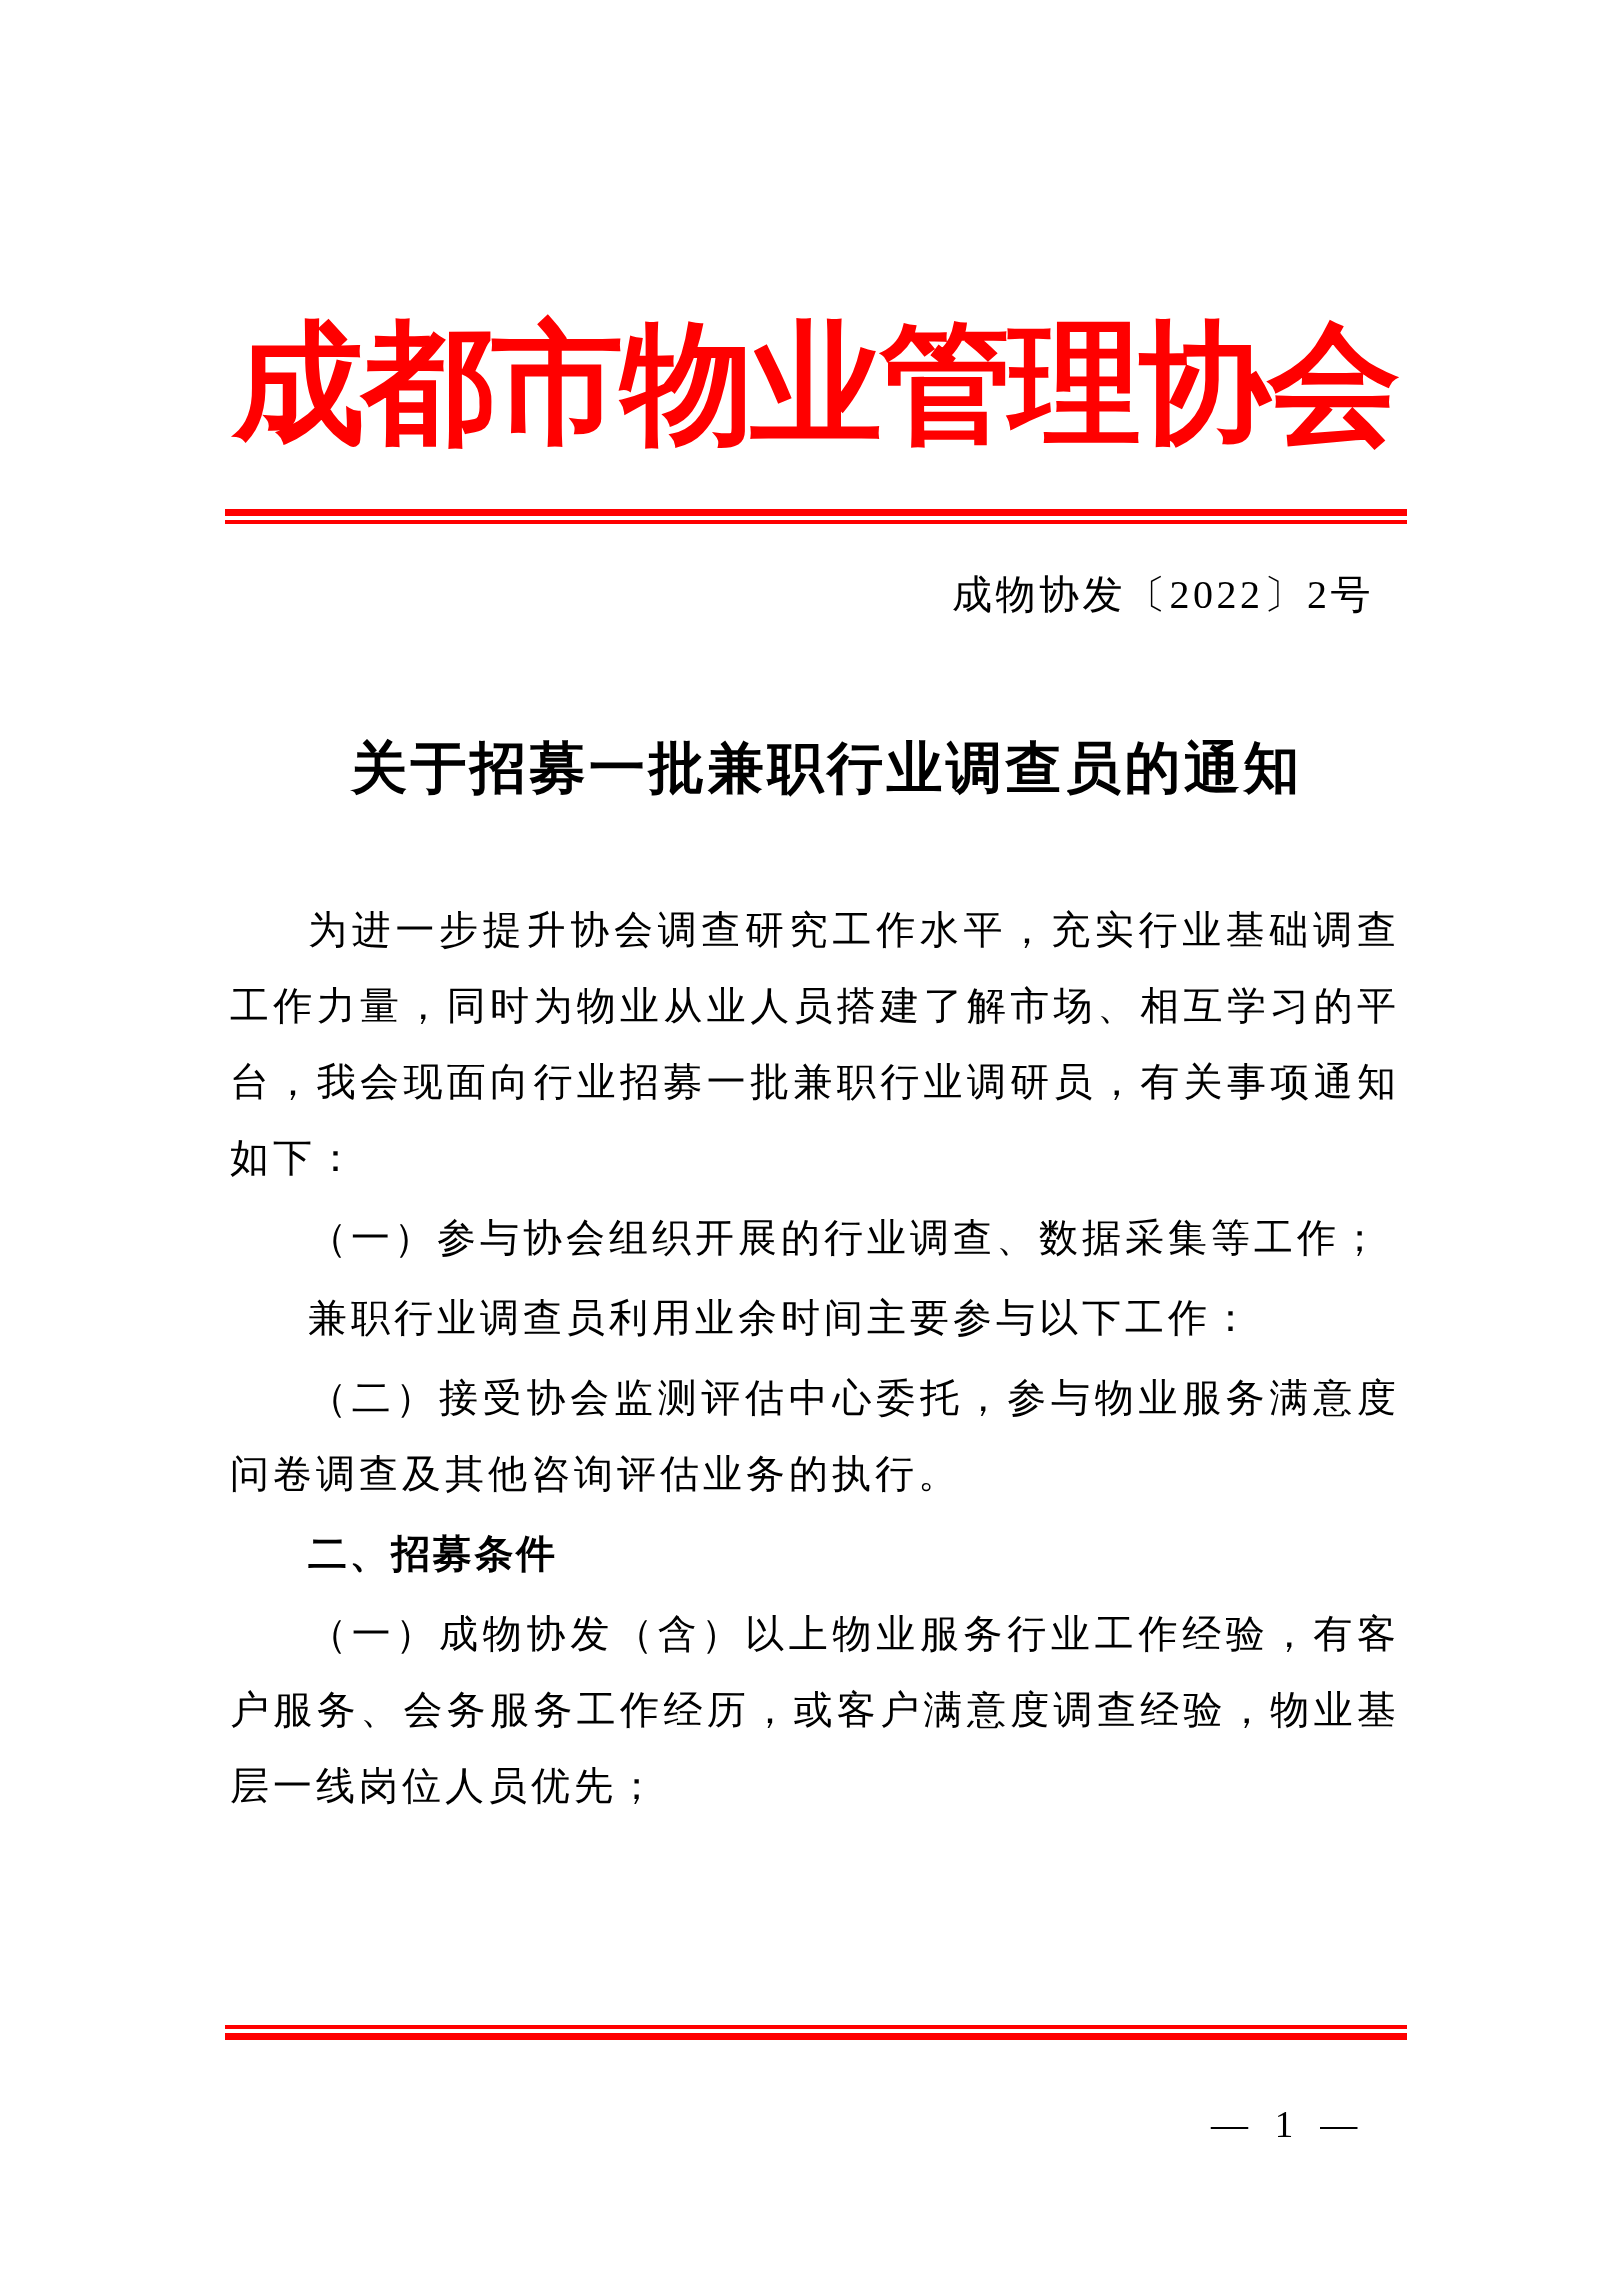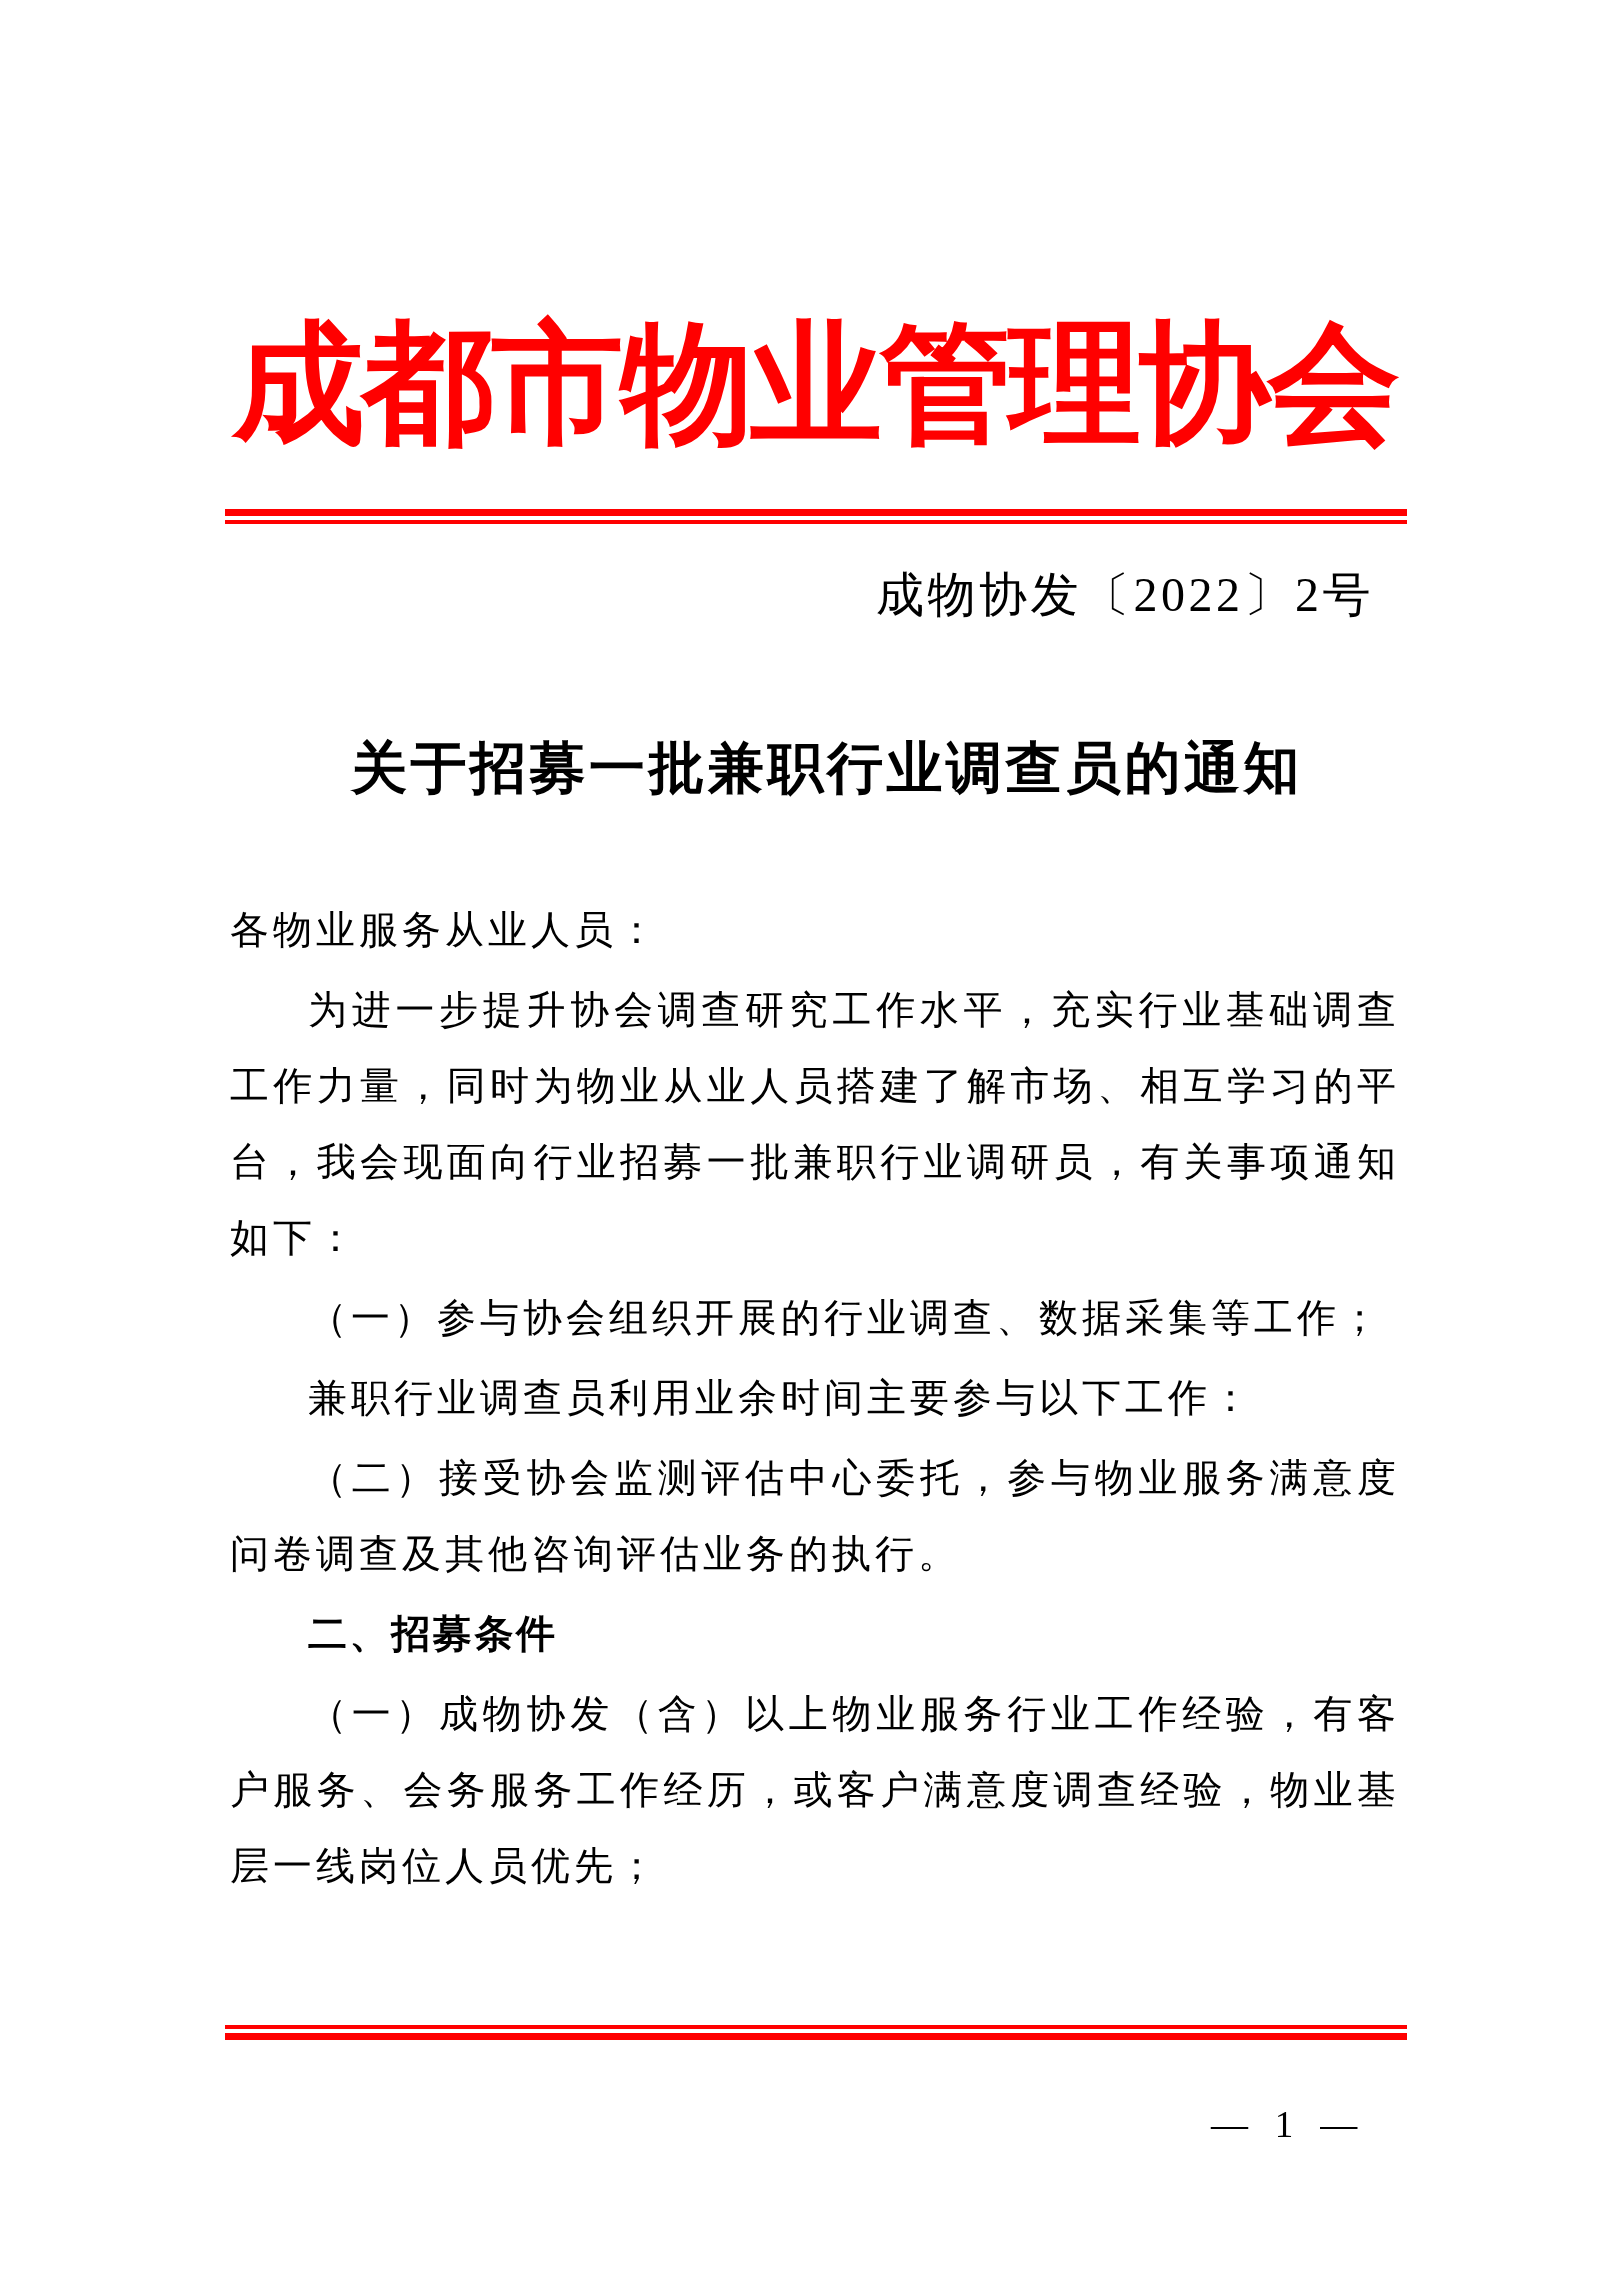--- a/index.html
+++ b/index.html
@@ -41,21 +41,21 @@
   .rule-bottom { top: 2019px; }
   .rule-bottom .bar.thin { height: 3.5px; }
   .rule-bottom .gap { height: 3.5px; }
   .rule-bottom .bar.thick { height: 7px; }
 
   
   .doc-number {
     position: absolute;
     top: 564px;
     right: 250px;
-    font-size: 48px;
+    font-size: 40px;
     letter-spacing: 3.5px;
     color: var(--ink);
     line-height: 49px;
     white-space: nowrap;
   }
 
   
   .doc-title {
     position: absolute;
     top: 725px;
@@ -116,21 +116,20 @@
     <div class="bar thick"></div>
     <div class="gap"></div>
     <div class="bar thin"></div>
   </div>
 
   <div class="doc-number">成物协发〔2022〕2号</div>
 
   <h2 class="doc-title">关于招募一批兼职行业调查员的通知</h2>
 
   <main class="body-text" id="body-blocks">
-      <p class="salutation">各物业服务从业人员：</p>
       <p class="para">为进一步提升协会调查研究工作水平，充实行业基础调查工作力量，同时为物业从业人员搭建了解市场、相互学习的平台，我会现面向行业招募一批兼职行业调研员，有关事项通知如下：</p>
       <p class="para">（一）参与协会组织开展的行业调查、数据采集等工作；</p>
       <p class="para">兼职行业调查员利用业余时间主要参与以下工作：</p>
       <p class="para">（二）接受协会监测评估中心委托，参与物业服务满意度问卷调查及其他咨询评估业务的执行。</p>
       <p class="heading">二、招募条件</p>
       <p class="para">（一）成物协发（含）以上物业服务行业工作经验，有客户服务、会务服务工作经历，或客户满意度调查经验，物业基层一线岗位人员优先；</p>
     </main>
 
   <div class="rule rule-bottom">
     <div class="bar thin"></div>

